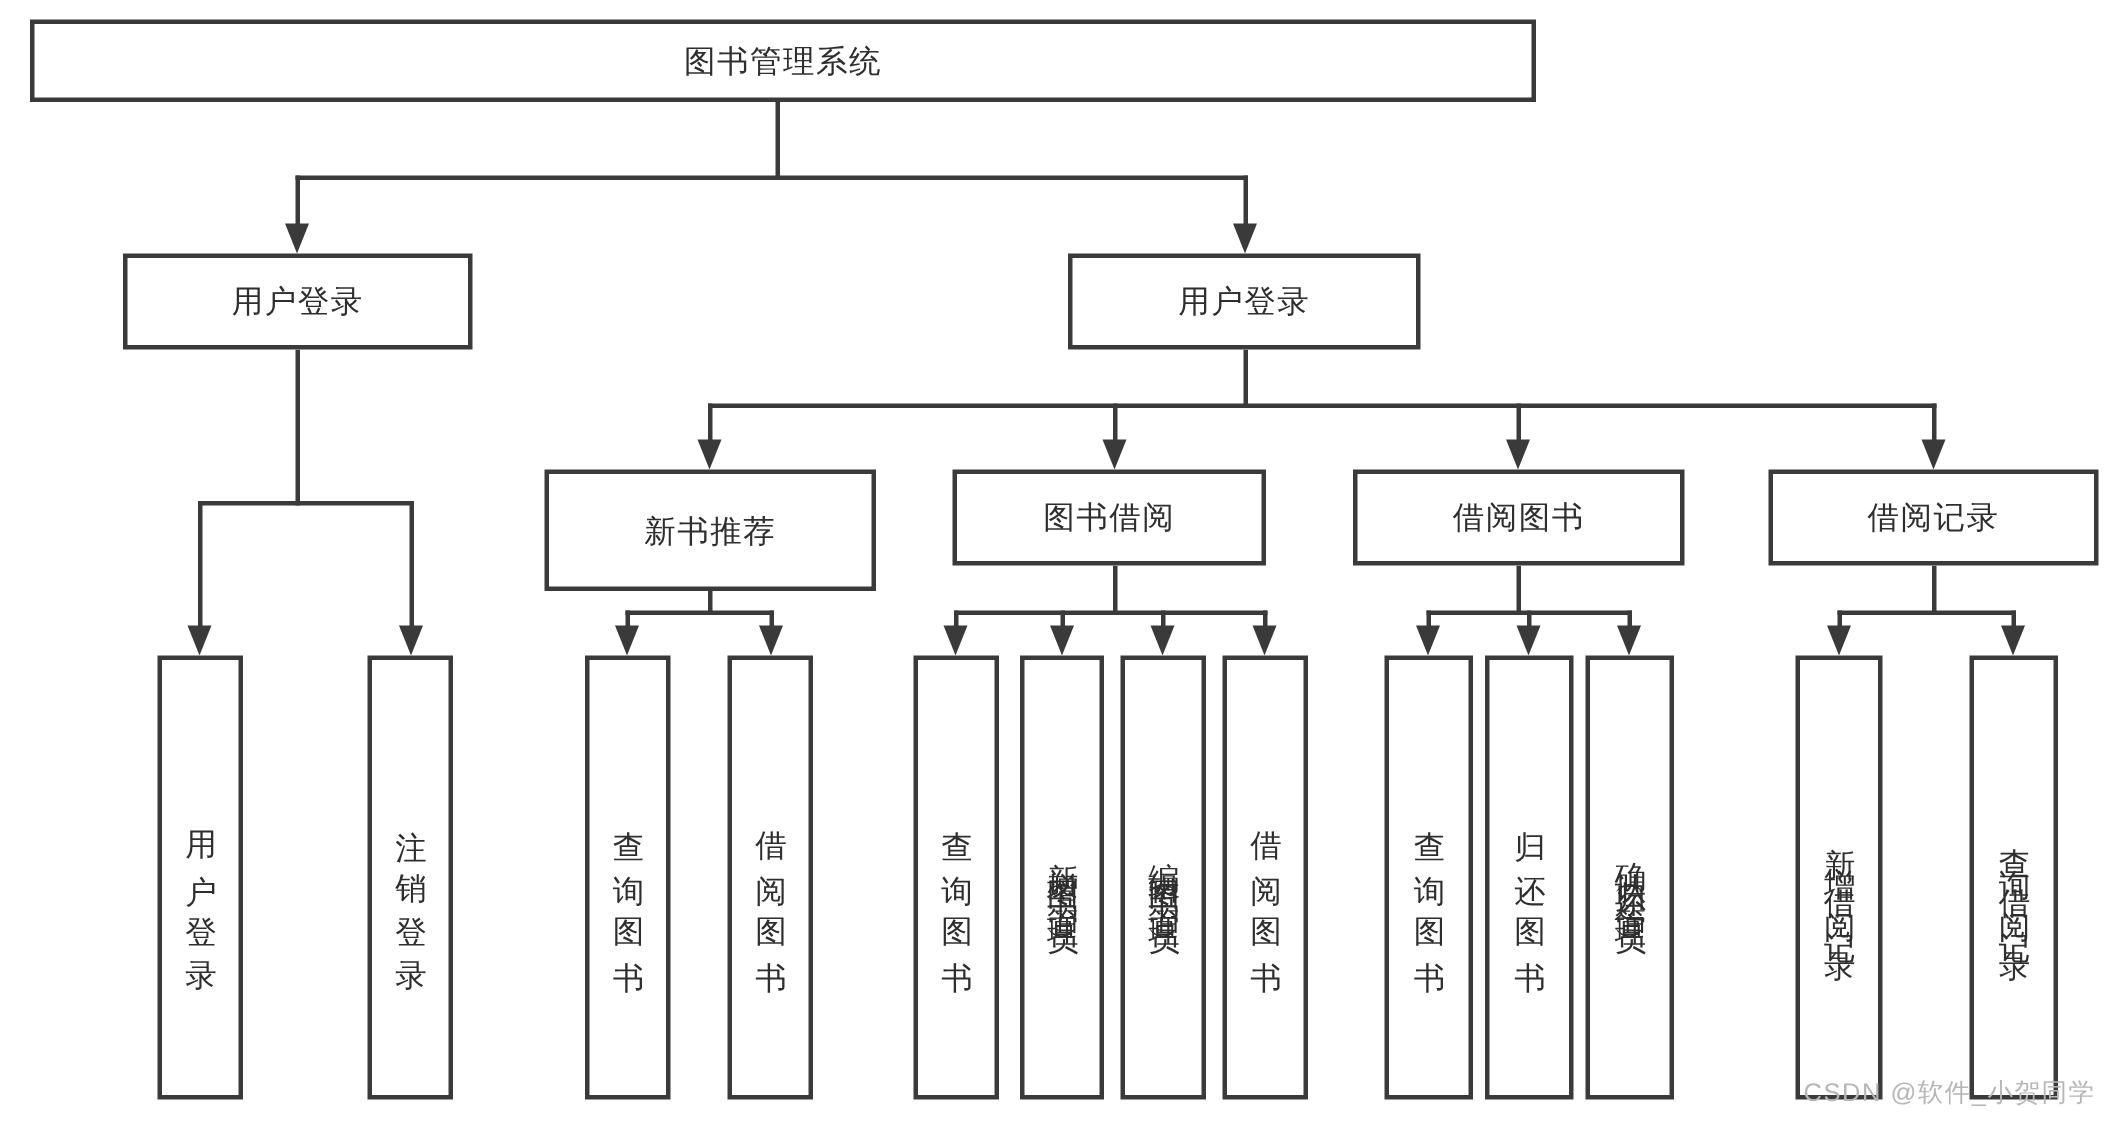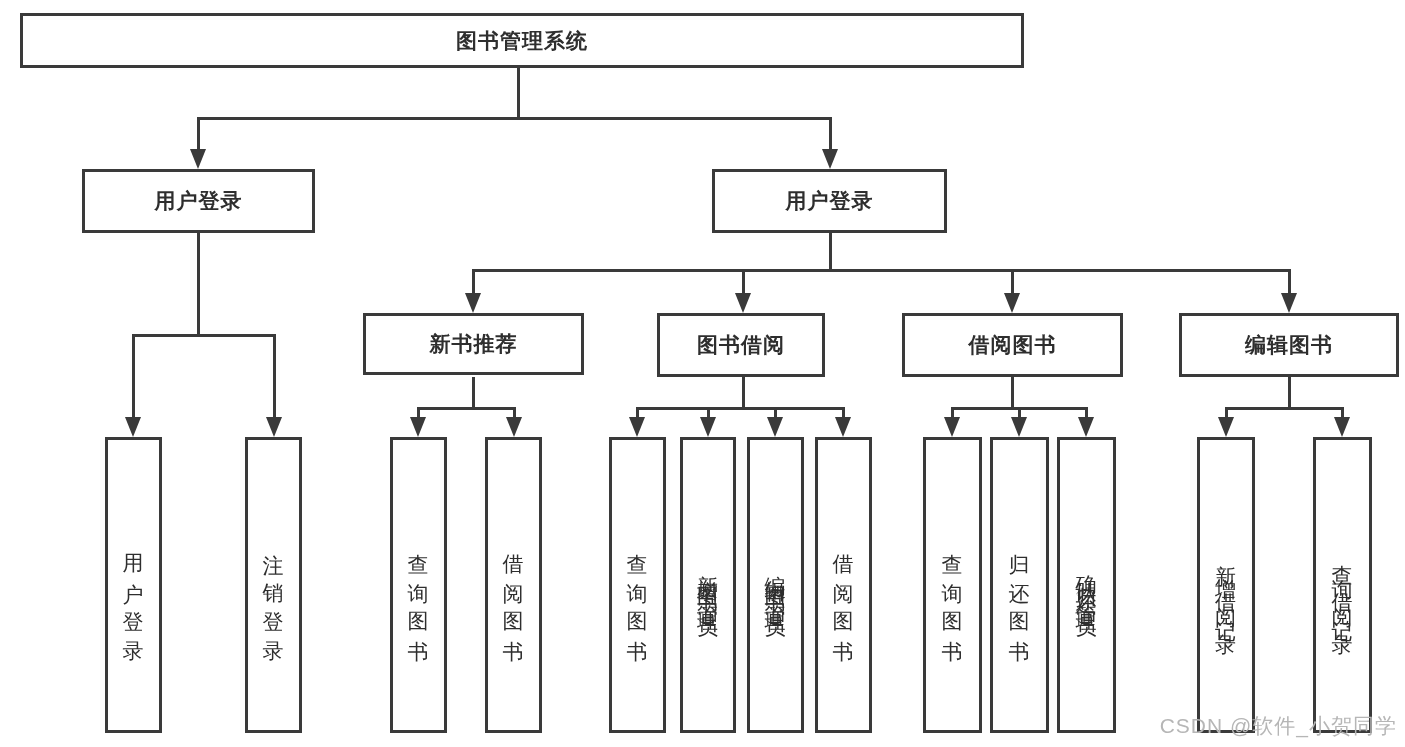--- a/index.html
+++ b/index.html
@@ -18,21 +18,20 @@
   
   .hbox{
     position:absolute;
     box-sizing:border-box;
     border:3px solid var(--line);
     background:#ffffff;
     display:flex;align-items:center;justify-content:center;
     font-size:21px;
     letter-spacing:1px;
     white-space:nowrap;
-    font-weight:bold;
   }
   
   .vbox{
     position:absolute;
     top:437px;height:296px;
     box-sizing:border-box;
     border:3px solid var(--line);
     background:#ffffff;
     display:flex;align-items:center;justify-content:center;
   }
@@ -50,21 +49,21 @@
   .vl,.hl{position:absolute;background:var(--line);}
   .tri{
     position:absolute;width:0;height:0;
     border-left:8px solid transparent;
     border-right:8px solid transparent;
     border-top:20px solid var(--line);
   }
   .watermark{
     position:absolute;
     right:8px;bottom:7px;
-    font-size:21px;
+    font-size:17px;
     color:#b6b6b6;
     letter-spacing:1px;
     white-space:nowrap;
   }
 </style>
 </head>
 <body>
 
 <div id="canvas">
 
@@ -121,24 +120,24 @@
       <div class="tri" style="left: 1218px; top: 417px;"></div>
       <div class="vl" style="left: 1341px; top: 407px; width: 3px; height: 12px;"></div>
       <div class="tri" style="left: 1334px; top: 417px;"></div>
     </div>
 
   <div class="hbox" style="left:20px;top:13px;width:1004px;height:55px">图书管理系统</div>
 
   <div class="hbox" style="left:82px;top:169px;width:233px;height:64px">用户登录</div>
   <div class="hbox" style="left:712px;top:169px;width:235px;height:64px">用户登录</div>
 
-  <div class="hbox" style="left:363px;top:313px;width:221px;height:62px">新书推荐</div>
-  <div class="hbox" style="left:657px;top:313px;width:168px;height:64px">图书借阅</div>
+  <div class="hbox" style="left:363px;top:313px;width:221px;height:81px">新书推荐</div>
+  <div class="hbox" style="left:635px;top:313px;width:209px;height:64px">图书借阅</div>
   <div class="hbox" style="left:902px;top:313px;width:221px;height:64px">借阅图书</div>
-  <div class="hbox" style="left:1179px;top:313px;width:220px;height:64px">编辑图书</div>
+  <div class="hbox" style="left:1179px;top:313px;width:220px;height:64px">借阅记录</div>
 
   <div class="vbox" style="left:105px;width:57px">
     <span class="vtext sp4">用户登录</span>
   </div>
   <div class="vbox" style="left:245px;width:57px">
     <span class="vtext sp4">注销登录</span>
   </div>
 
   <div class="vbox" style="left:390px;width:57px">
     <span class="vtext sp4">查询图书</span>

